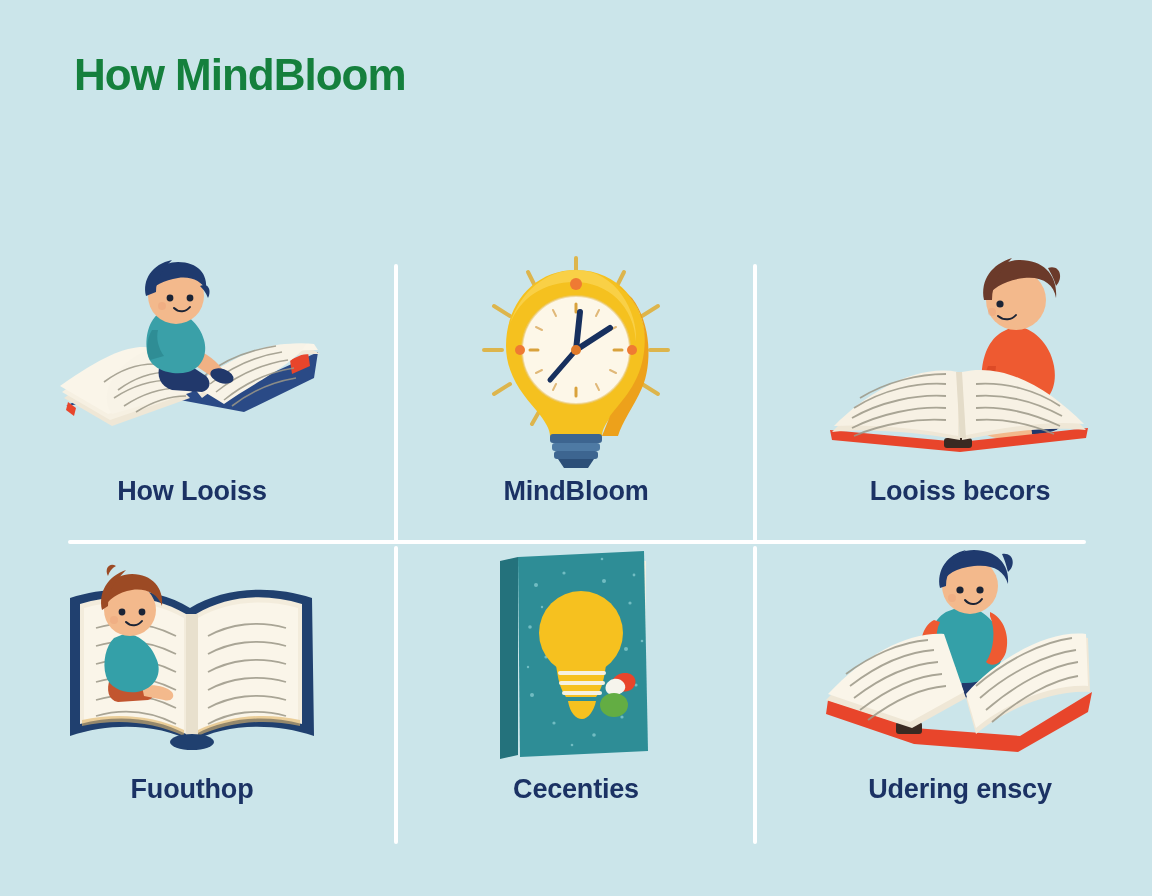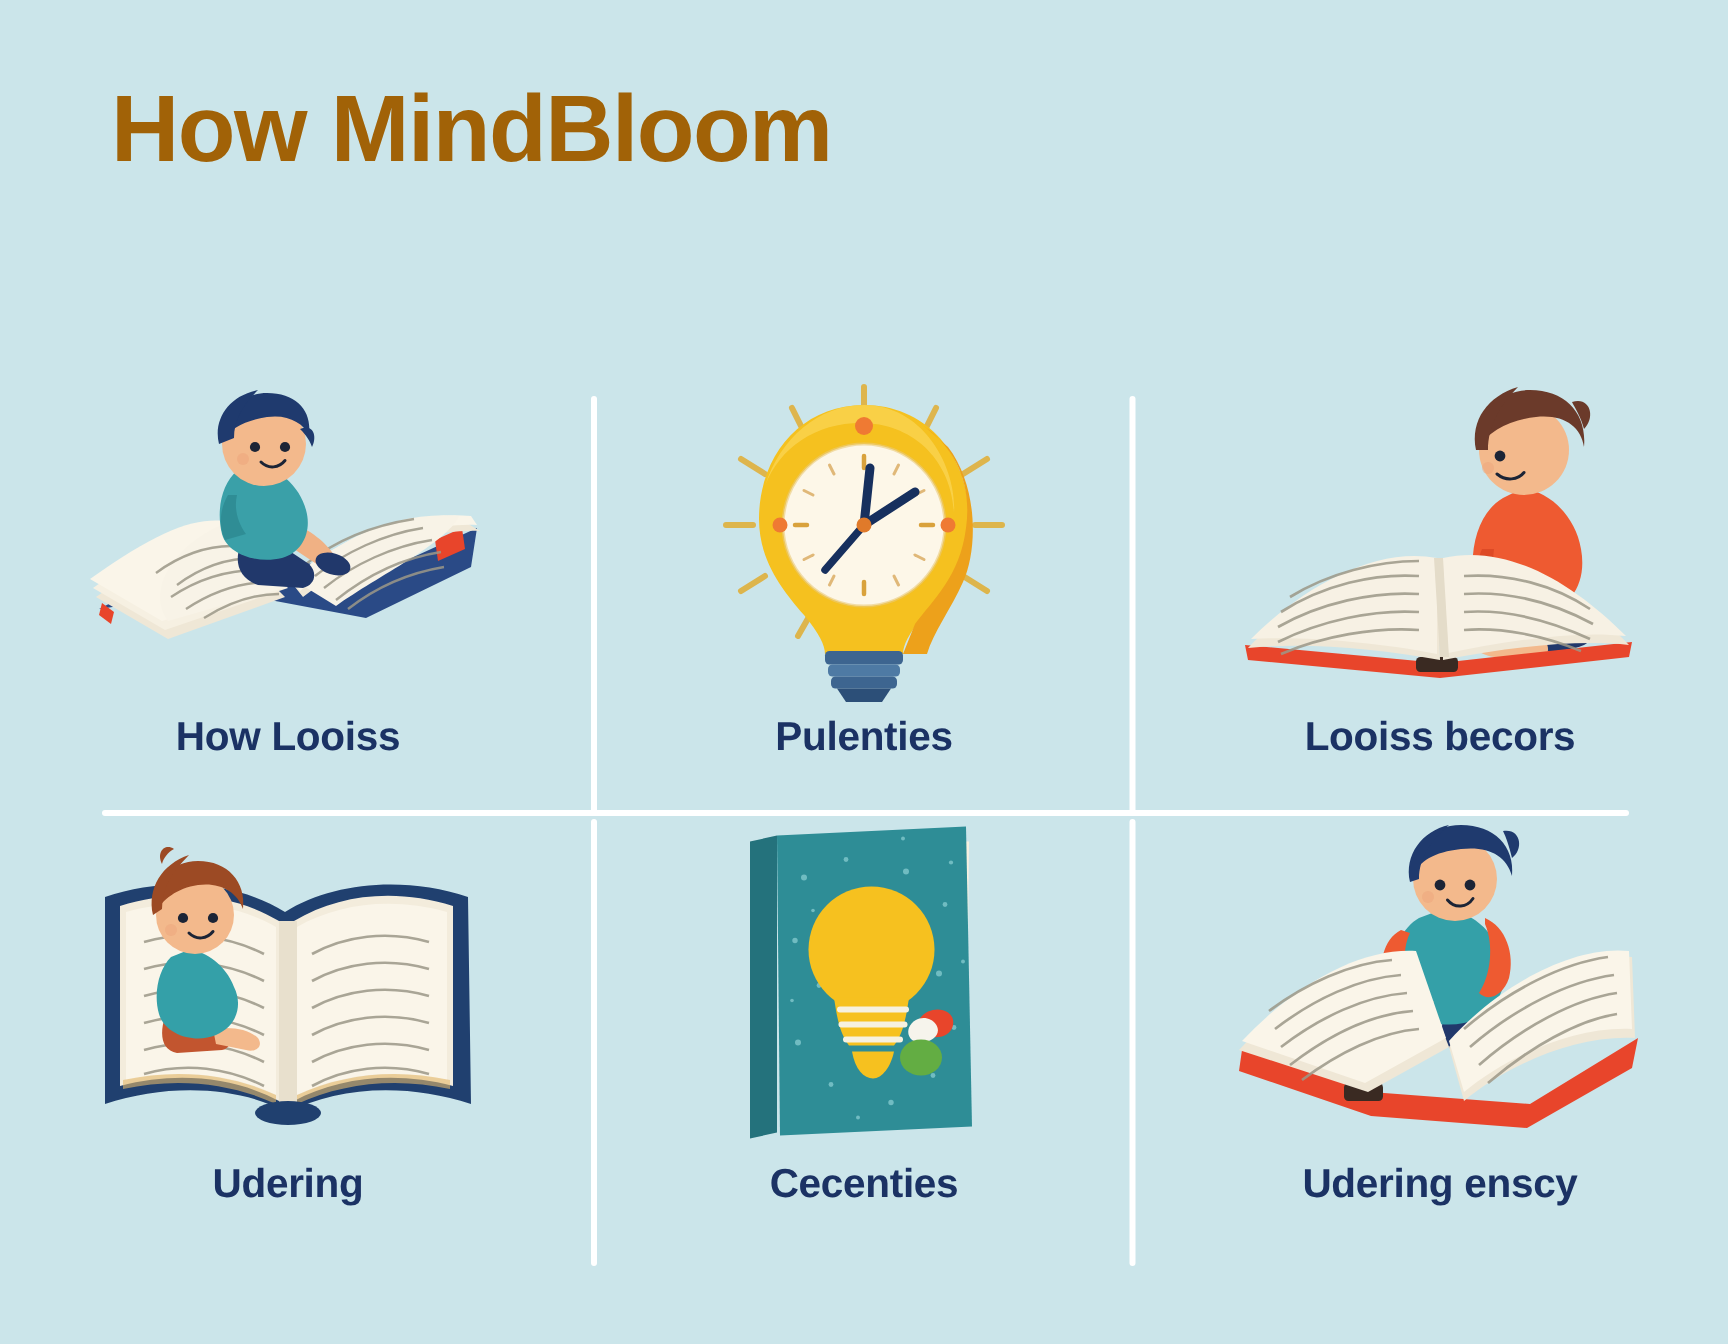--- a/index.html
+++ b/index.html
@@ -22,25 +22,25 @@
   }
 
   
   .title-block {
     position: absolute;
     left: 74px;
     top: 48px;
     width: 880px;
   }
   .title-line {
-    font-size: 63px;
+    font-size: 44px;
     font-weight: 700;
     line-height: 1.22;
     letter-spacing: -1.0px;
-    color: #a16207;
+    color: #15803d;
     white-space: nowrap;
   }
 
   
   .divider-v {
     position: absolute;
     width: 4px;
     background: #ffffff;
     border-radius: 2px;
   }
@@ -222,21 +222,21 @@
             <circle cx="100" cy="30" r="6" fill="#ef7a33"></circle>
             <circle cx="44" cy="96" r="5" fill="#ef7a33"></circle>
             <circle cx="156" cy="96" r="5" fill="#ef7a33"></circle>
 
             <rect x="74" y="180" width="52" height="9" rx="3" fill="#3d6590"></rect>
             <rect x="76" y="189" width="48" height="8" rx="3" fill="#4e7aa4"></rect>
             <rect x="78" y="197" width="44" height="8" rx="3" fill="#3d6590"></rect>
             <path d="M82 205 L118 205 L112 214 L88 214 Z" fill="#2c4f78"></path>
           </svg>
         </div>
-        <div class="caption">Pulenties</div>
+        <div class="caption">MindBloom</div>
       </div>
 
       <div class="cell">
         <div class="art">
           <svg width="280" height="210" viewBox="0 0 280 210">
 
             <path d="M168 140 C160 150 162 166 176 172 C196 180 222 180 236 174 C244 170 244 158 236 152 L200 132 Z" fill="#21386b"></path>
             <path d="M160 160 C156 170 162 180 176 182 L206 184 C214 182 214 172 206 168 Z" fill="#f3b98c"></path>
 
             <path d="M182 76 C168 84 160 104 162 128 C164 148 184 158 206 154 C228 150 238 132 234 110 C230 86 210 70 194 70 Z" fill="#ee5a31"></path>
@@ -327,21 +327,21 @@
             <circle cx="78" cy="60" r="26" fill="#f3b98c"></circle>
             <path d="M52 58 C48 38 62 24 80 24 C100 24 112 38 110 56 C106 44 94 38 80 40 C66 42 56 50 52 58 Z" fill="#9c4a24"></path>
             <path d="M50 60 C46 42 56 26 74 20 C62 32 56 42 56 56 Z" fill="#9c4a24"></path>
             <path d="M56 26 C52 18 58 12 64 16 C60 18 57 22 56 26 Z" fill="#9c4a24"></path>
             <circle cx="70" cy="62" r="3.4" fill="#1b2436"></circle>
             <circle cx="90" cy="62" r="3.4" fill="#1b2436"></circle>
             <path d="M74 72 C79 77 86 76 90 71" stroke="#1b2436" stroke-width="2" fill="none" stroke-linecap="round"></path>
             <circle cx="62" cy="70" r="4" fill="#eda57c" opacity="0.5"></circle>
           </svg>
         </div>
-        <div class="caption">Udering</div>
+        <div class="caption">Fuouthop</div>
       </div>
 
       <div class="cell">
         <div class="art">
           <svg width="185" height="222" viewBox="0 0 185 222">
 
             <path d="M38 12 L162 16 L160 200 L40 196 Z" fill="#f6f1e0"></path>
 
             <path d="M16 16 L34 12 L34 210 L16 214 Z" fill="#24727c"></path>
 

